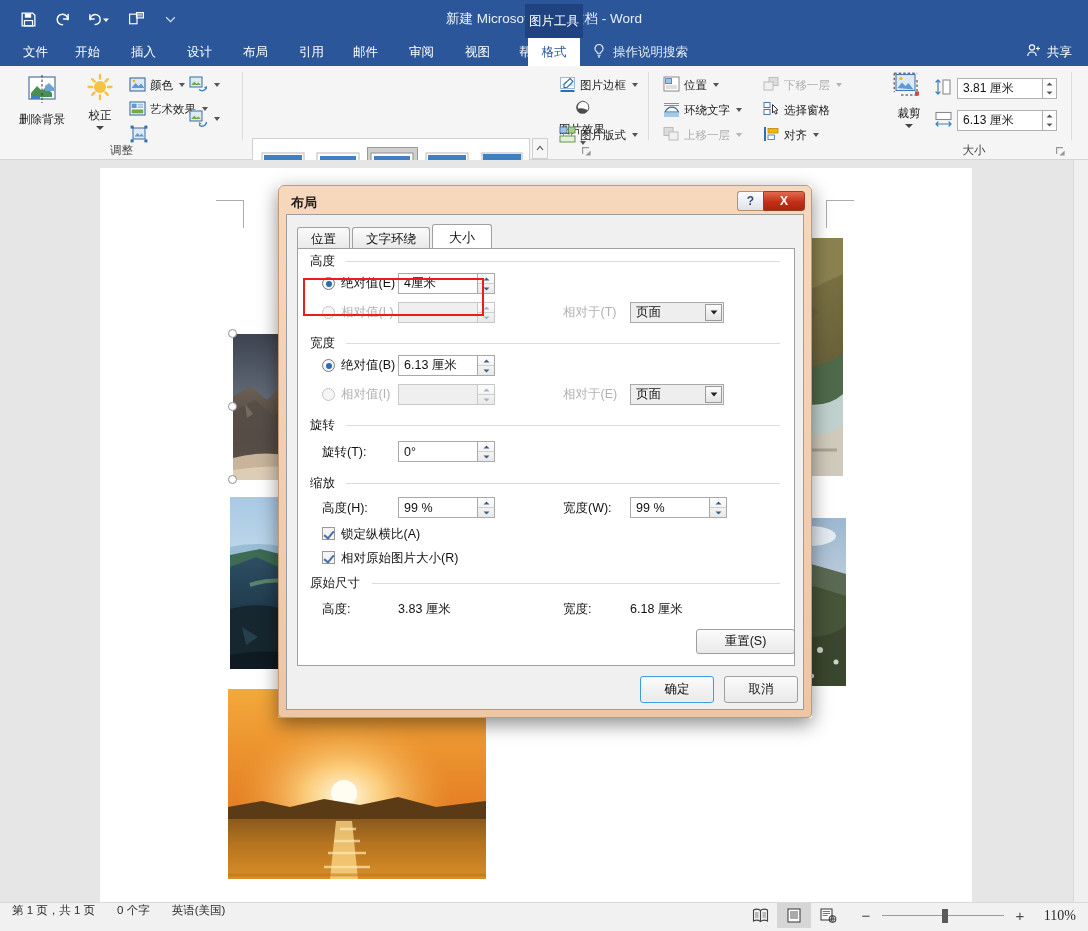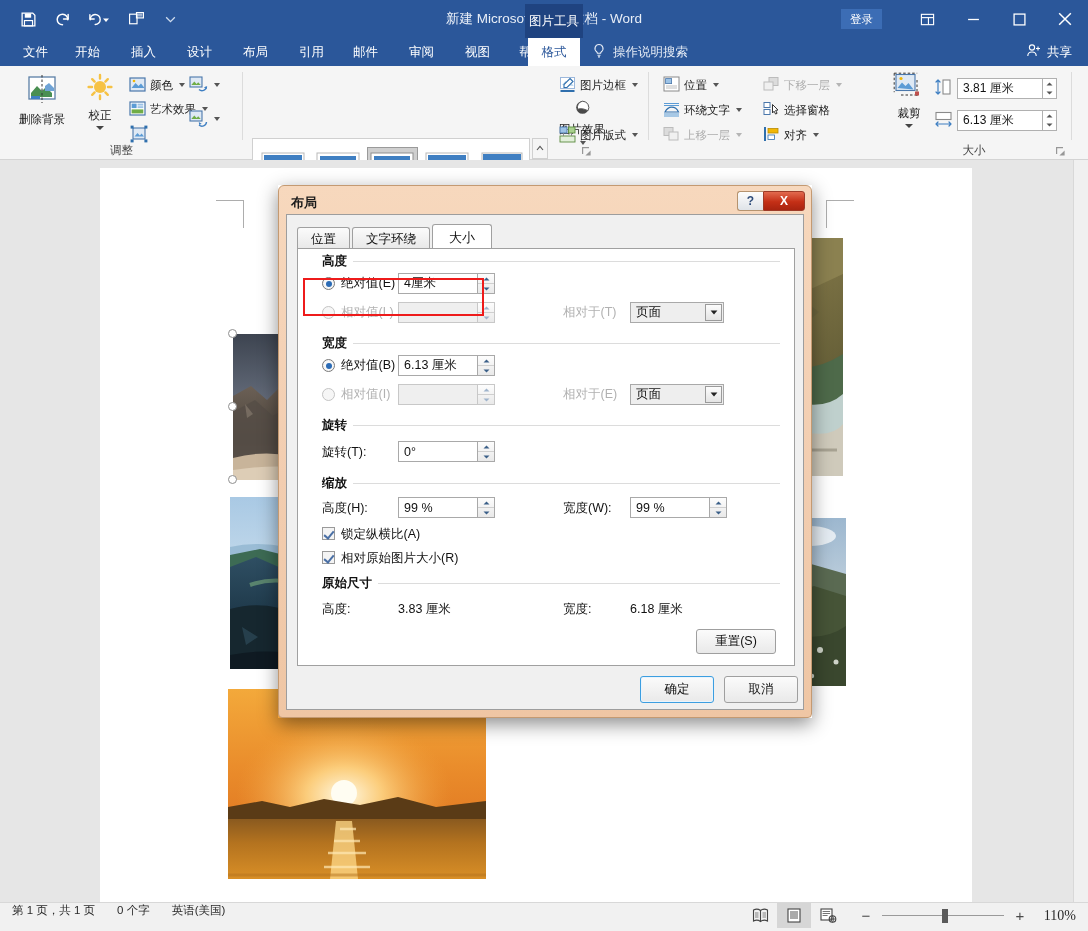--- a/index.html
+++ b/index.html
@@ -163,21 +163,21 @@
   .dtab {
     height:24px; padding:0 13px; display:flex; align-items:center; font-size:12.5px;
     background:linear-gradient(#fbfbfb,#e6e6e6); border:1px solid #a0a0a0; border-bottom:none;
     border-radius:3px 3px 0 0; margin-right:2px; cursor:pointer; color:#111;
   }
   .dtab.active { background:#fff; height:27px; font-size:13px; padding:0 16px; }
   .tabpane {
     position:absolute; left:10px; top:33px; width:498px; height:418px;
     background:#fff; border:1px solid #a0a0a0;
   }
-  .fglabel { position:absolute; left:24px; font-size:12.5px; font-weight:bold; color:#111; background:#fff; padding-right:6px; z-index:2;}
+  .fglabel { position:absolute; left:12px; font-size:12.5px; font-weight:normal; color:#111; background:#fff; padding-right:6px; z-index:2;}
   .fgline { position:absolute; left:12px; right:14px; height:1px; background:#dcdcdc; }
 
   .radio { position:absolute; width:13px; height:13px; border-radius:50%;
     background:radial-gradient(#fff,#f0f0f0); border:1px solid #7a7a7a; }
   .radio.on::after { content:""; position:absolute; left:2.5px; top:2.5px; width:6px; height:6px; border-radius:50%; background:#2b6bb5; }
   .radio.off { border-color:#c4c4c4; background:#f6f6f6; }
   .rlabel { position:absolute; font-size:12.5px; color:#111; white-space:nowrap; }
   .rlabel.dim { color:#b1b1b1; }
 
   .tbox {
@@ -257,45 +257,20 @@
       <div class="qicon">
         <svg width="13" height="13" viewBox="0 0 12 12">
             <path d="M2 4l4 4 4-4" fill="none" stroke="#cfdcee" stroke-width="1.2"></path>
           </svg>
       </div>
     </div>
 
     <div class="win-title">新建 Microsoft Word 文档  -  Word</div>
     <div class="ctx-tab-label">图片工具</div>
 
-    <div class="winbtns">
-      <div class="signin">登录</div>
-      <div class="winbtn">
-        <svg width="15" height="15" viewBox="0 0 16 16">
-            <rect x="1.5" y="2.5" width="13" height="11" fill="none" stroke="#fff" stroke-width="1.2"></rect>
-            <path d="M1.5 6h13" stroke="#fff" stroke-width="1.2"></path>
-            <path d="M9 6v7.5" stroke="#fff" stroke-width="1.2"></path>
-          </svg>
-      </div>
-      <div class="winbtn">
-        <svg width="13" height="13" viewBox="0 0 12 12">
-            <path d="M1 6h10" stroke="#fff" stroke-width="1.2"></path>
-          </svg>
-      </div>
-      <div class="winbtn">
-        <svg width="13" height="13" viewBox="0 0 12 12">
-            <rect x="1" y="1" width="10" height="10" fill="none" stroke="#fff" stroke-width="1.2"></rect>
-          </svg>
-      </div>
-      <div class="winbtn close">
-        <svg width="14" height="14" viewBox="0 0 12 12">
-            <path d="M1 1l10 10M11 1L1 11" stroke="#fff" stroke-width="1.3"></path>
-          </svg>
-      </div>
-    </div>
   </div>
 
   <div class="ribbon-tabs">
     <div class="rtab" style="left:12px">文件</div>
     <div class="rtab" style="left:64px">开始</div>
     <div class="rtab" style="left:120px">插入</div>
     <div class="rtab" style="left:176px">设计</div>
     <div class="rtab" style="left:232px">布局</div>
     <div class="rtab" style="left:288px">引用</div>
     <div class="rtab" style="left:342px">邮件</div>
@@ -992,21 +967,21 @@
         <div class="cklabel" style="left:43px; top:301px">相对原始图片大小(R)</div>
 
         <div class="fglabel" style="top:326px">原始尺寸</div>
         <div class="fgline" style="top:334px; left:74px"></div>
 
         <div class="stext" style="left:24px; top:352px">高度:</div>
         <div class="stext" style="left:100px; top:352px">3.83 厘米</div>
         <div class="stext" style="left:265px; top:352px">宽度:</div>
         <div class="stext" style="left:332px; top:352px">6.18 厘米</div>
 
-        <div class="dbtn" style="left:398px; top:380px; width:80px; height:25px;">重置(S)</div>
+        <div class="dbtn" style="left:398px; top:380px; width:99px; height:25px;">重置(S)</div>
       </div>
 
       <div class="dbtn default" style="left:353px; top:461px; width:74px; height:27px;">确定</div>
       <div class="dbtn" style="left:437px; top:461px; width:74px; height:27px;">取消</div>
     </div>
 
     <div class="redbox" style="left: 24px; top: 92px; width: 181px; height: 38px; border-color: rgb(238, 27, 27);"></div>
   </div>
 
   <div class="statusbar">

